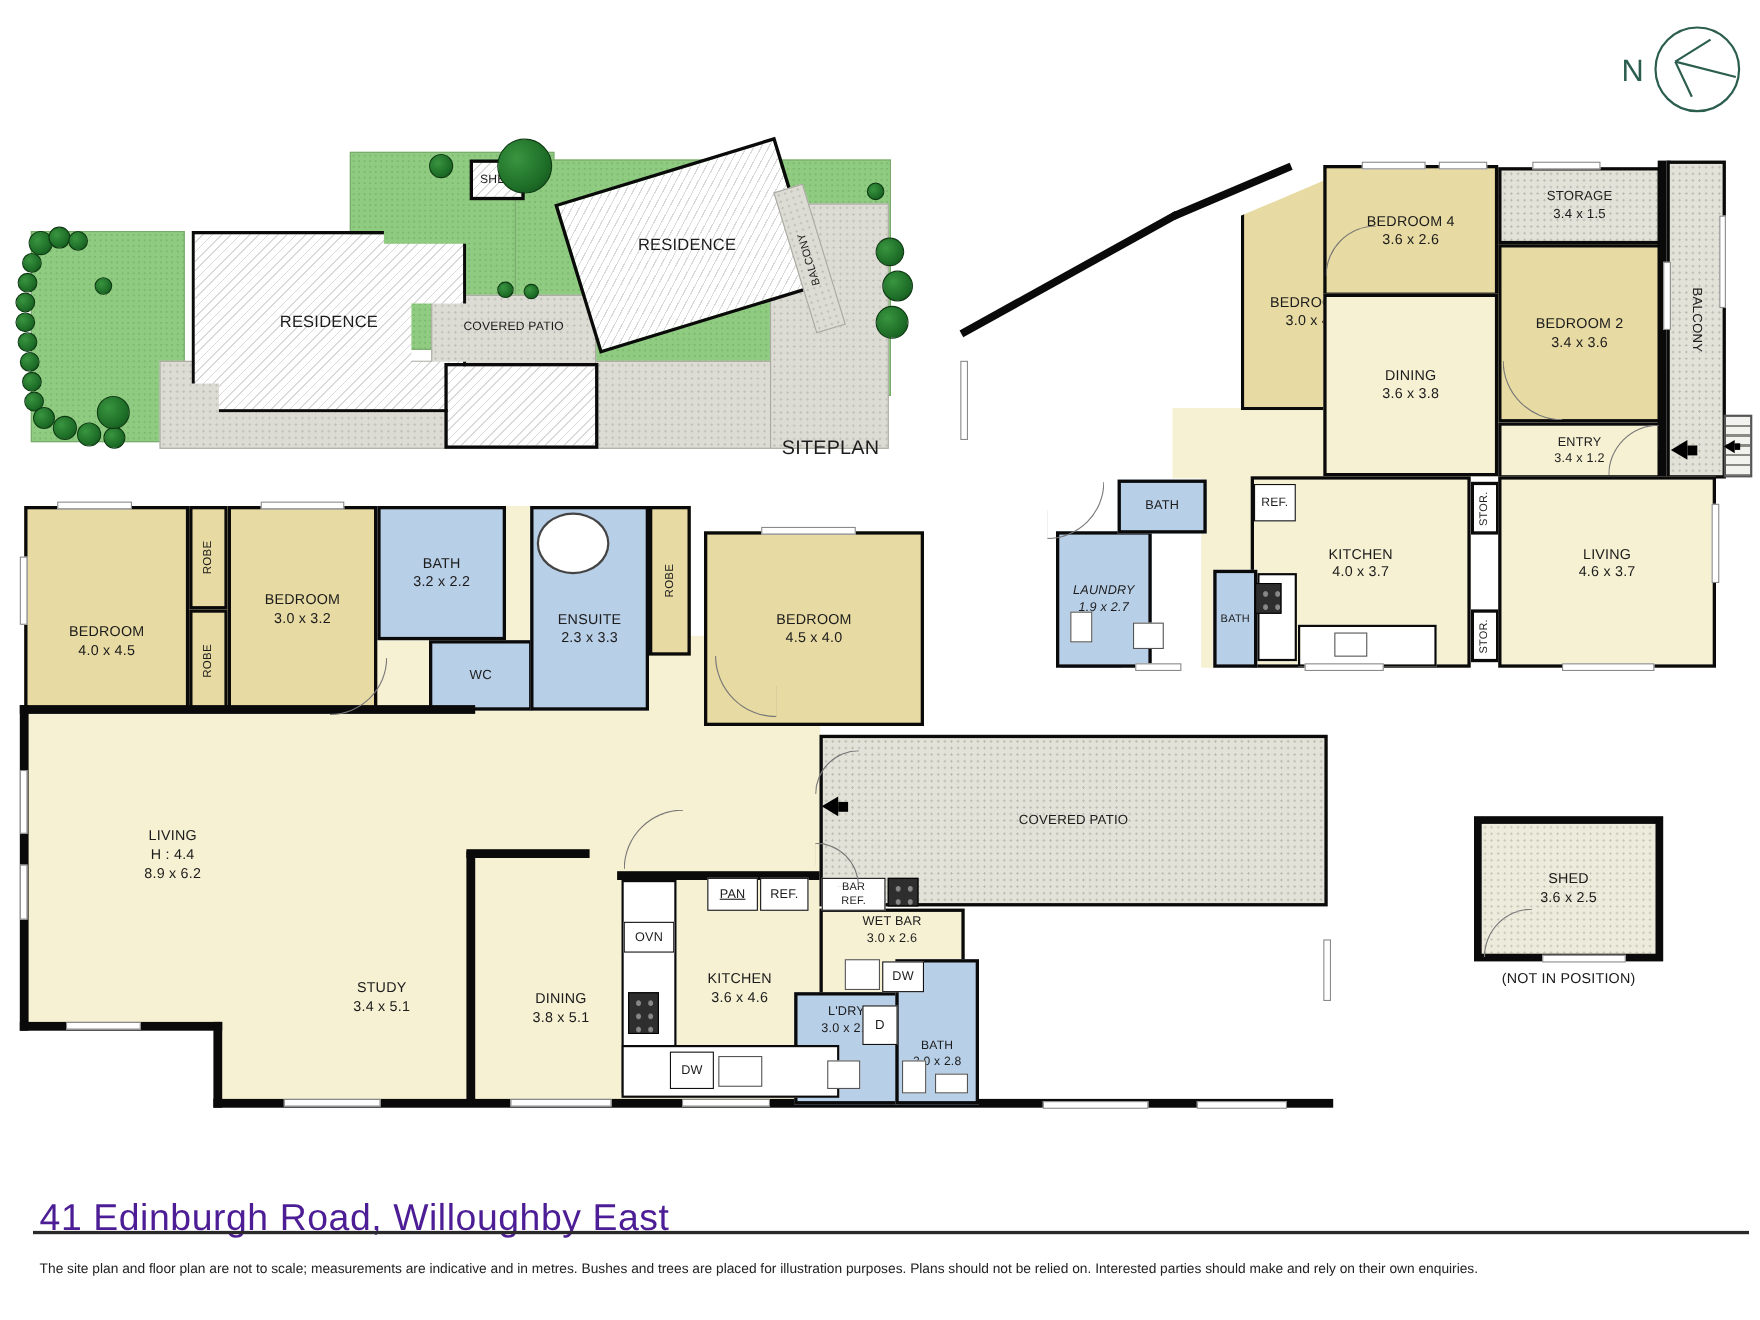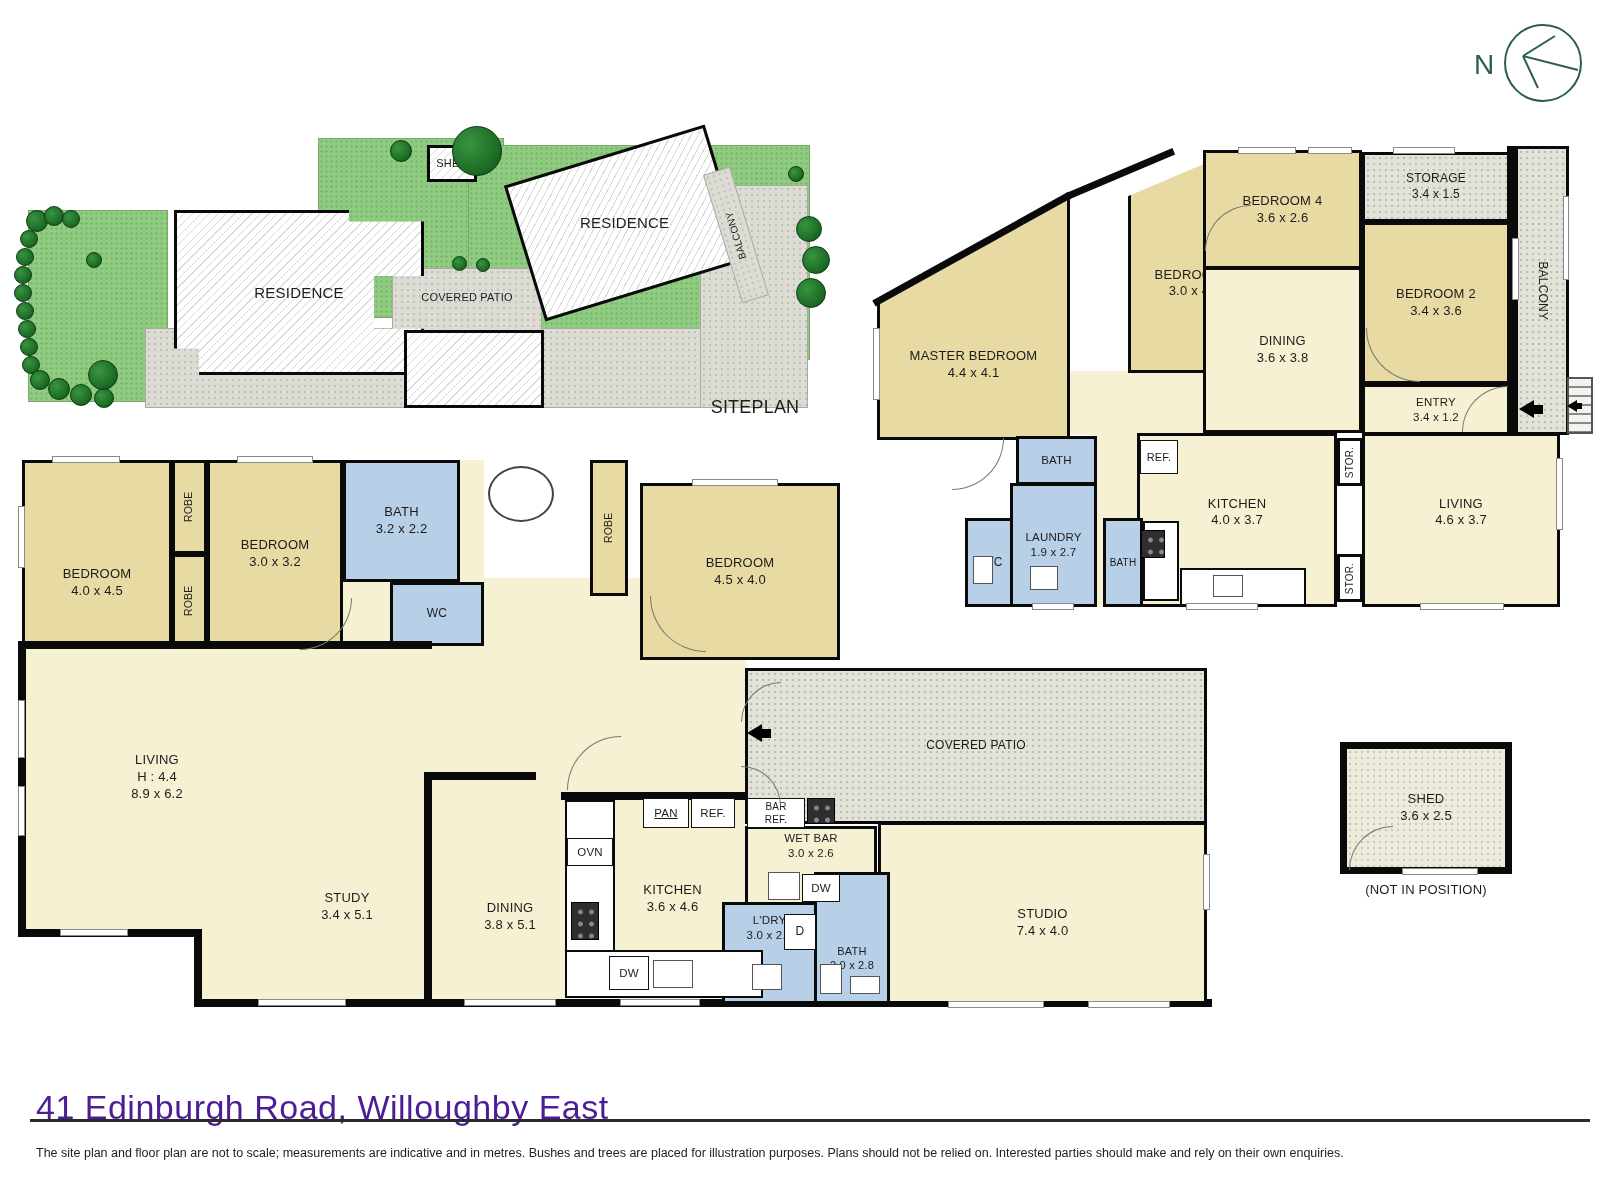--- a/index.html
+++ b/index.html
@@ -94,23 +94,20 @@
         <div class="it tree" style="left: 796px; top: 216px; width: 26px; height: 26px;"></div>
         <div class="it tree" style="left: 802px; top: 246px; width: 28px; height: 28px;"></div>
         <div class="it tree" style="left: 796px; top: 278px; width: 30px; height: 30px;"></div>
         <div class="it text" style="left: 690px; top: 396px; width: 130px;">
           <div class="lb" style="font-size: 18px;">SITEPLAN</div>
         </div>
       </div>
       <div class="plan">
         <div class="it hall" style="left: 1066px; top: 371px; width: 140px; height: 64px;"></div>
         <div class="it hall" style="left: 1092px; top: 433px; width: 50px; height: 174px;"></div>
-        <div class="it tan" style="left: 877px; top: 197px; width: 193px; height: 243px; clip-path: polygon(0px 44%, 100% 0px, 100% 100%, 0px 100%); align-items: flex-start;">
-          <div class="lb" style="margin-top: 147.95px;">MASTER BEDROOM<br>4.4 x 4.1</div>
-        </div>
         <div class="it wall" style="left: 874px; top: 300px; width: 224px; height: 7px; transform: rotate(-29deg); transform-origin: left center;"></div>
         <div class="it tan" style="left: 1128px; top: 152px; width: 133px; height: 221px; clip-path: polygon(0px 20%, 78% 0px, 100% 0px, 100% 100%, 0px 100%); align-items: flex-start;">
           <div class="lb" style="margin-top: 111.55px;">BEDROOM 3<br>3.0 x 4.5</div>
         </div>
         <div class="it wall" style="left: 1067px; top: 193px; width: 116px; height: 7px; transform: rotate(-23deg); transform-origin: left center;"></div>
         <div class="it tan" style="left: 1203px; top: 150px; width: 159px; height: 119px;">
           <div class="lb">BEDROOM 4<br>3.6 x 2.6</div>
         </div>
         <div class="it rpatio" style="left: 1362px; top: 152px; width: 148px; height: 70px;">
           <div class="lb" style="font-size: 12px;">STORAGE<br>3.4 x 1.5</div>
@@ -124,21 +121,21 @@
         <div class="it cream" style="left: 1362px; top: 384px; width: 148px; height: 51px;">
           <div class="lb" style="font-size: 11.5px;">ENTRY<br>3.4 x 1.2</div>
         </div>
         <div class="it wall" style="left: 1507px; top: 146px; width: 12px; height: 290px;"></div>
         <div class="it rpatio" style="left: 1515px; top: 146px; width: 54px; height: 289px;">
           <span class="lb" style="font-size: 12px; transform: rotate(90deg); white-space: nowrap;">BALCONY</span>
         </div>
         <div class="it wet" style="left: 965px; top: 518px; width: 55px; height: 89px;">
           <div class="lb" style="font-size: 12px;">WC</div>
         </div>
-        <div class="it wet" style="left: 1010px; top: 483px; width: 87px; height: 124px;">
+        <div class="it wet" style="left: 960px; top: 483px; width: 87px; height: 124px; font-style: italic;">
           <div class="lb" style="font-size: 11.5px;">LAUNDRY<br>1.9 x 2.7</div>
         </div>
         <div class="it wet" style="left: 1016px; top: 436px; width: 81px; height: 49px;">
           <div class="lb" style="font-size: 11.5px;">BATH</div>
         </div>
         <div class="it cream" style="left: 1137px; top: 433px; width: 200px; height: 174px; align-items: flex-start;">
           <div class="lb" style="margin-top: 59.6px;">KITCHEN<br>4.0 x 3.7</div>
         </div>
         <div class="it wet" style="left: 1103px; top: 518px; width: 40px; height: 89px;">
           <div class="lb" style="font-size: 10px;">BATH</div>
@@ -201,20 +198,23 @@
         </div>
         <div class="it tan" style="left: 207px; top: 460px; width: 136px; height: 188px;">
           <div class="lb">BEDROOM<br>3.0 x 3.2</div>
         </div>
         <div class="it wet" style="left: 343px; top: 460px; width: 117px; height: 122px;">
           <div class="lb">BATH<br>3.2 x 2.2</div>
         </div>
         <div class="it wet" style="left: 390px; top: 582px; width: 94px; height: 64px;">
           <div class="lb" style="font-size: 12px;">WC</div>
         </div>
+        <div class="it wet" style="left: 482px; top: 460px; width: 108px; height: 186px; align-items: flex-start;">
+          <div class="lb" style="margin-top: 92.3px;">ENSUITE<br>2.3 x 3.3</div>
+        </div>
         <div class="it spa" style="left: 488px; top: 466px; width: 66px; height: 56px;"></div>
         <div class="it vroom" style="left: 590px; top: 460px; width: 38px; height: 136px; background: rgb(231, 218, 162);">
           <span class="lb" style="font-size: 10.5px; transform: rotate(-90deg); white-space: nowrap;">ROBE</span>
         </div>
         <div class="it tan" style="left: 640px; top: 483px; width: 200px; height: 177px;">
           <div class="lb">BEDROOM<br>4.5 x 4.0</div>
         </div>
         <div class="it wall" style="left: 18px; top: 641px; width: 414px; height: 8px;"></div>
         <div class="it wall" style="left: 18px; top: 641px; width: 8px; height: 296px;"></div>
         <div class="it wall" style="left: 18px; top: 929px; width: 184px; height: 8px;"></div>
@@ -230,23 +230,20 @@
           <div class="lb">STUDY<br>3.4 x 5.1</div>
         </div>
         <div class="it text" style="left: 440px; top: 900px; width: 140px;">
           <div class="lb">DINING<br>3.8 x 5.1</div>
         </div>
         <div class="it text" style="left: 600px; top: 882px; width: 145px;">
           <div class="lb">KITCHEN<br>3.6 x 4.6</div>
         </div>
         <div class="it rpatio" style="left: 745px; top: 668px; width: 462px; height: 156px;">
           <div class="lb" style="font-size: 12px;">COVERED PATIO</div>
-        </div>
-        <div class="it cream" style="left: 878px; top: 822px; width: 329px; height: 182px; align-items: flex-start;">
-          <div class="lb" style="margin-top: 81px;">STUDIO<br>7.4 x 4.0</div>
         </div>
         <div class="it cream" style="left: 745px; top: 826px; width: 132px; height: 80px; align-items: flex-start;">
           <div class="lb" style="font-size: 11.5px; margin-top: 2px;">WET BAR<br>3.0 x 2.6</div>
         </div>
         <div class="it wet" style="left: 722px; top: 902px; width: 95px; height: 102px; align-items: flex-start;">
           <div class="lb" style="font-size: 11.5px; margin-top: 8.36px;">L'DRY<br>3.0 x 2.3</div>
         </div>
         <div class="it wet" style="left: 814px; top: 872px; width: 76px; height: 132px; align-items: flex-start;">
           <div class="lb" style="font-size: 11px; margin-top: 69.2px;">BATH<br>2.0 x 2.8</div>
         </div>

